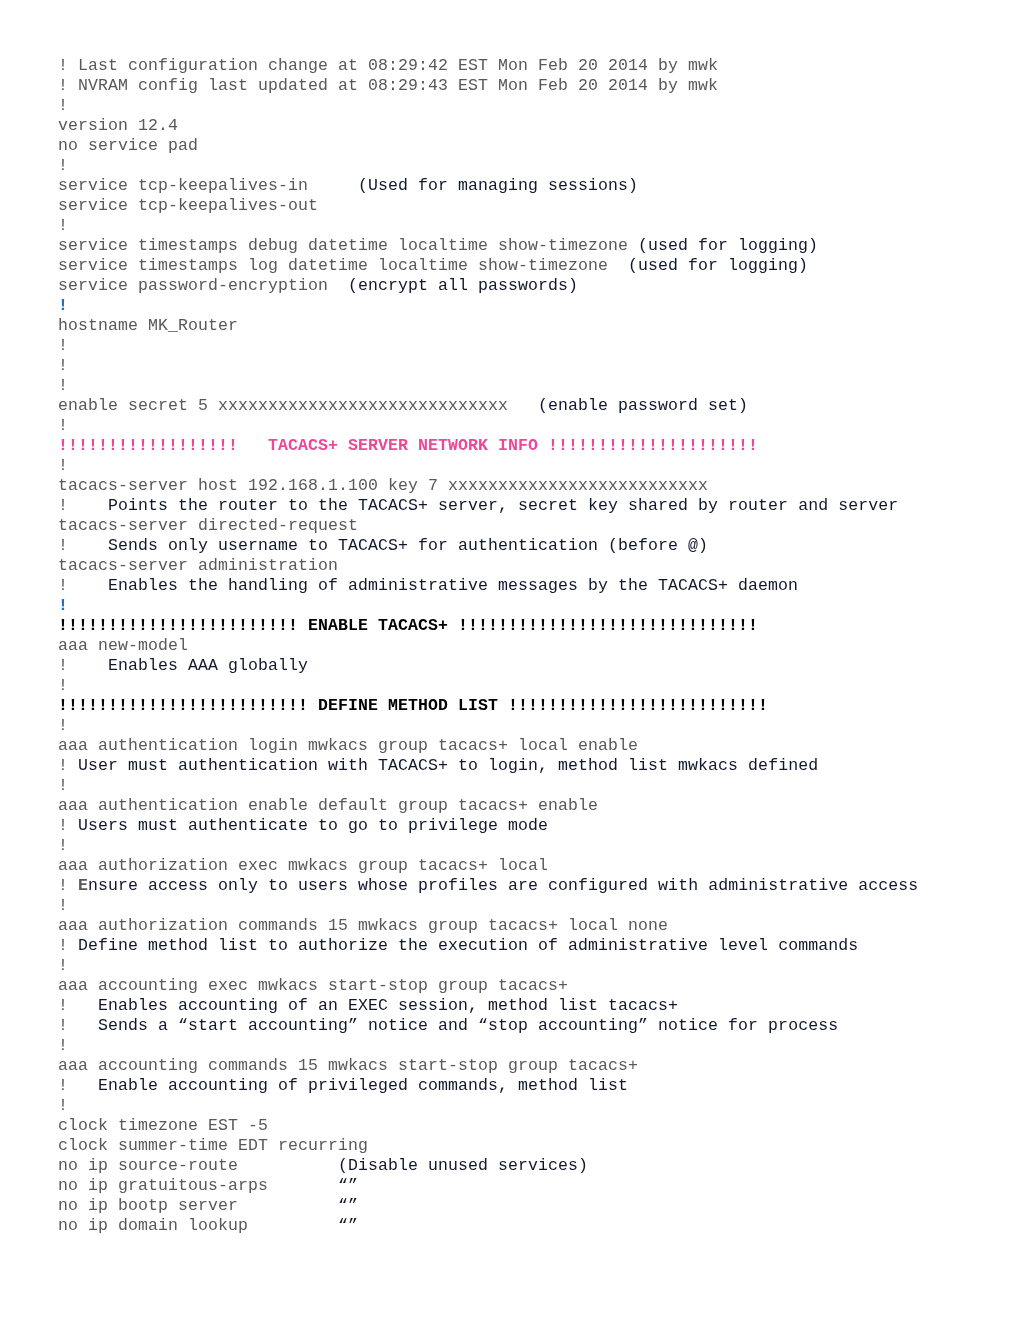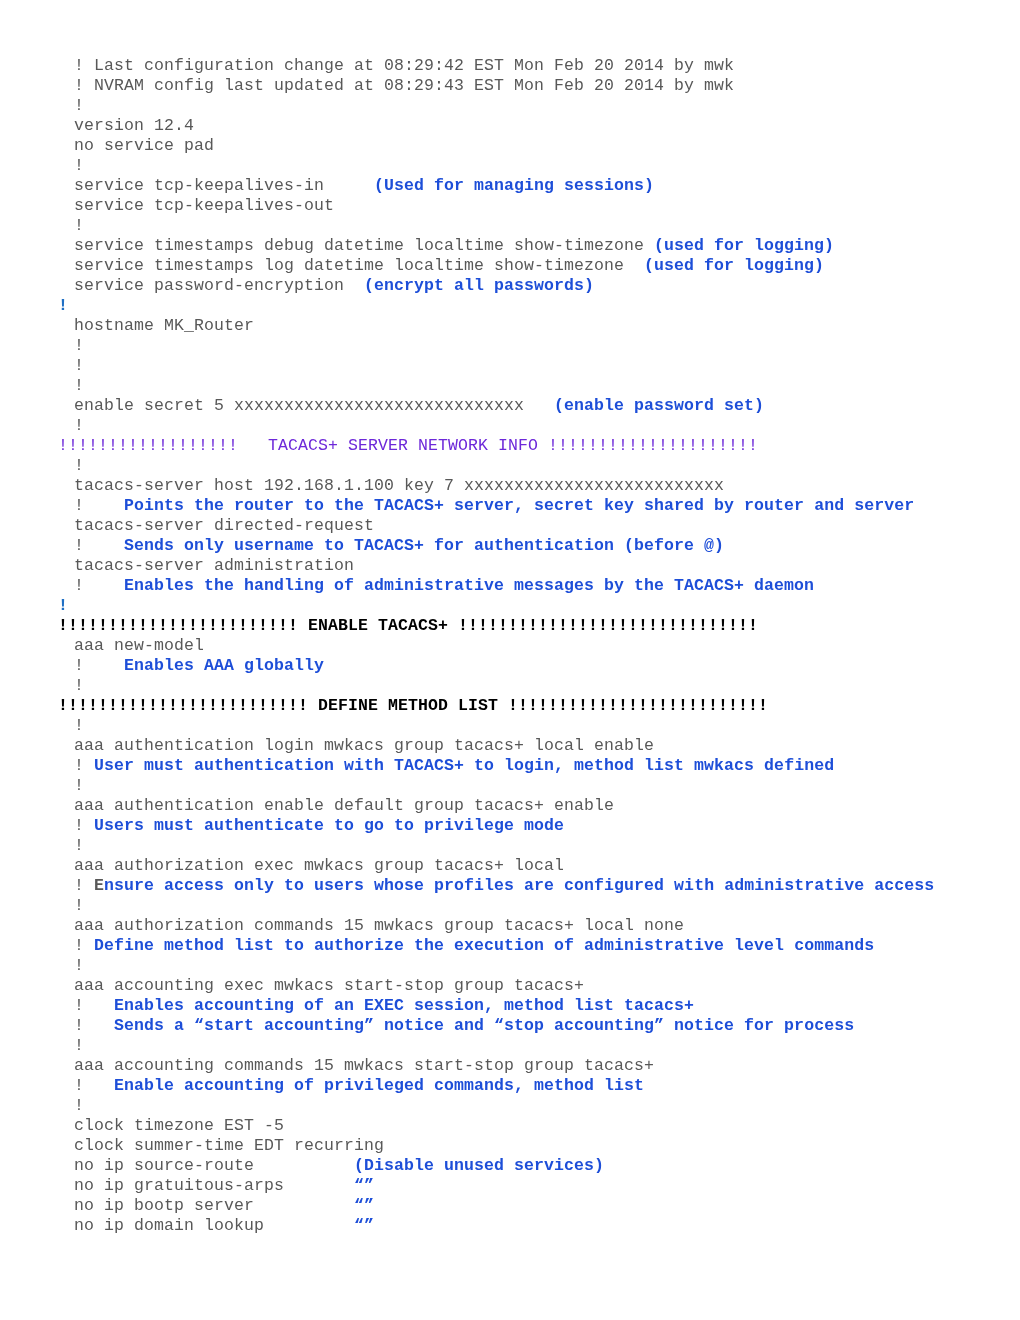--- a/index.html
+++ b/index.html
@@ -24,31 +24,30 @@
     white-space: pre-wrap;
     word-break: break-word;
   }
   .line {
     min-height: 20px;
   }
   
   .seg-plain {
     color: #585858;
     font-weight: normal;
-    margin-left: 16px;
   }
   
   .seg-note {
-    color: #1d4ed8;
-    font-weight: bold;
+    color: #0f172a;
+    font-weight: normal;
   }
   
   .seg-banner-red {
-    color: #6d28d9;
-    font-weight: normal;
+    color: #ec4899;
+    font-weight: bold;
   }
   
   .seg-banner-blue {
     color: #000000;
     font-weight: bold;
   }
   
   .seg-bang-blue {
     color: #1F6FC4;
     font-weight: bold;

